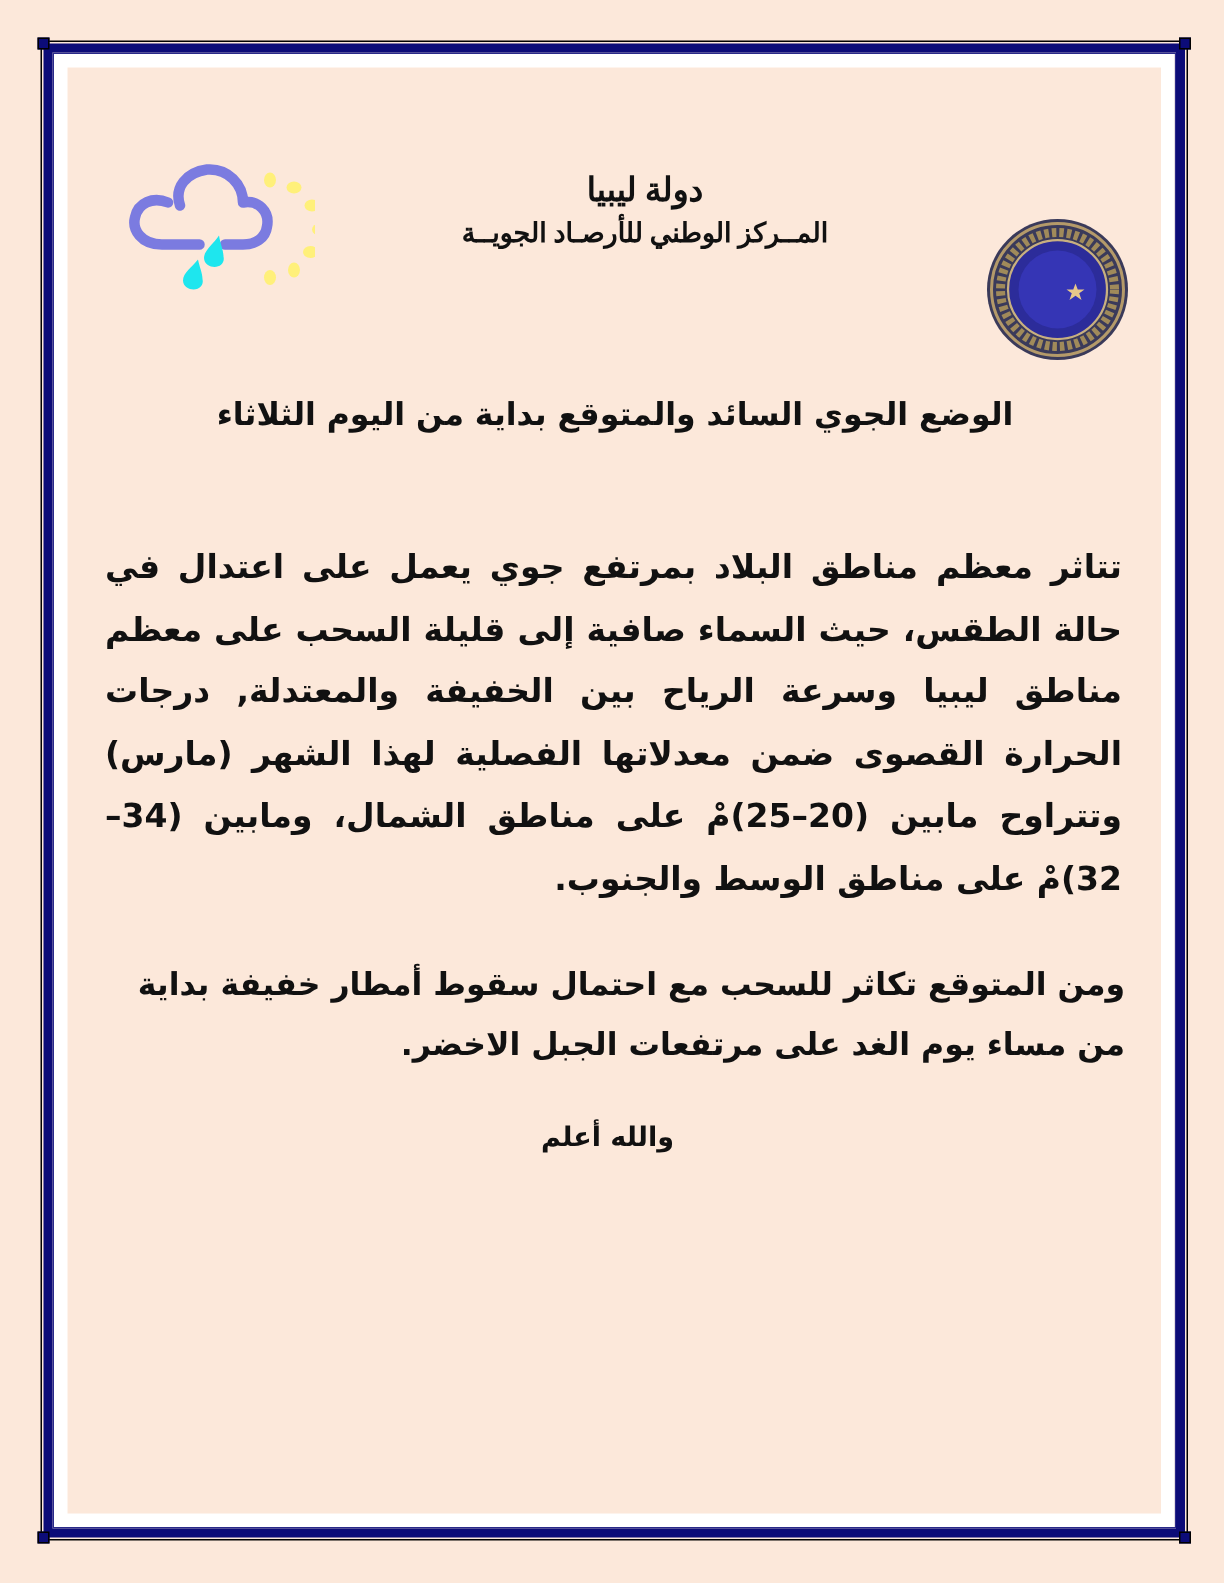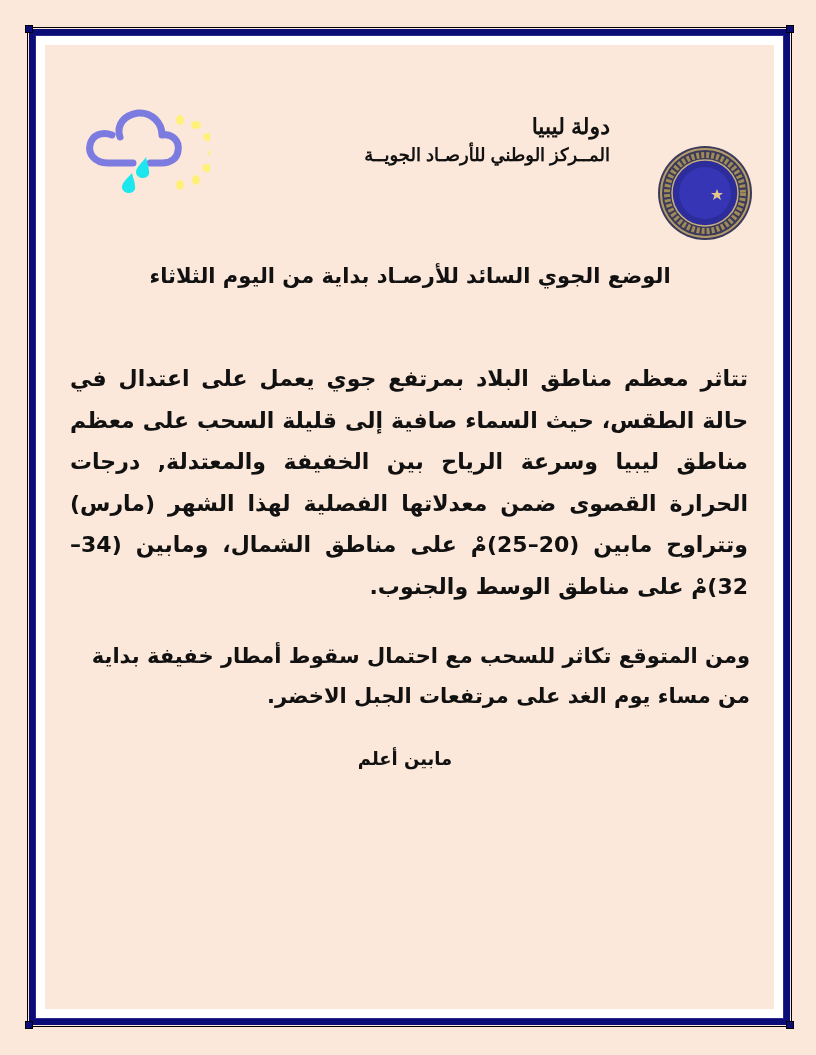--- a/index.html
+++ b/index.html
@@ -19,22 +19,22 @@
     position:absolute; left:35px; top:35px; width:749px; height:984px;
     border:1px solid #2a2a8a; box-sizing:border-box;
   }
   .frame-white {
     position:absolute; left:36px; top:36px; width:747px; height:982px;
     border:9px solid #ffffff; box-sizing:border-box; background:#fce8da;
   }
   .corner { position:absolute; width:8px; height:8px; border:1px solid #000; box-sizing:border-box; background:#0c0c78; }
   .header {
     position:absolute; left:250px; top:112px; width:360px;
-    direction:rtl; font-weight:bold; color:#111;
-    font-family:Liberation Sans, sans-serif;
+    text-align:center; direction:rtl; font-weight:bold; color:#111;
+    font-family:Liberation Serif, serif;
   }
   .header .l1 { font-size:22px; line-height:30px; }
   .header .l2 { font-size:18px; line-height:26px; }
   .header .l3 { font-size:18px; line-height:26px; letter-spacing:0.5px; }
   .header .l4 { font-size:18px; line-height:26px; }
   .title {
     position:absolute; left:140px; top:254px; width:540px; text-align:center;
     direction:rtl; font-weight:bold; font-size:21px; line-height:44px; color:#111;
   }
   .body-text {
@@ -94,20 +94,20 @@
     <polygon points="60,44 61.5,48 66,48 62.5,50.5 64,55 60,52.2 56,55 57.5,50.5 54,48 58.5,48" fill="#e8c88a"></polygon>
   </svg>
 </div>
 
 <div class="header">
   <div class="l1">دولة ليبيا</div>
   <div class="l3">المــركز الوطني للأرصـاد الجويــة</div>
 </div>
 
 <div class="title">
-  <div>الوضع الجوي السائد للأرصـاد بداية من اليوم الثلاثاء</div>
+  <div>الوضع الجوي السائد والمتوقع بداية من اليوم الثلاثاء</div>
 </div>
 
 <div class="body-text">تتاثر معظم مناطق البلاد بمرتفع جوي يعمل على اعتدال في حالة الطقس، حيث السماء صافية إلى قليلة السحب على معظم مناطق ليبيا وسرعة الرياح بين الخفيفة والمعتدلة, درجات الحرارة القصوى ضمن معدلاتها الفصلية لهذا الشهر (مارس) وتتراوح مابين (20–25)مْ على مناطق الشمال، ومابين (34–32)مْ على مناطق الوسط والجنوب.</div>
 
 <div class="body-text2">ومن المتوقع تكاثر للسحب مع احتمال سقوط أمطار خفيفة بداية من مساء يوم الغد على مرتفعات الجبل الاخضر.</div>
 
-<div class="closing">مابين أعلم</div>
+<div class="closing">والله أعلم</div>
 
 </body></html>

